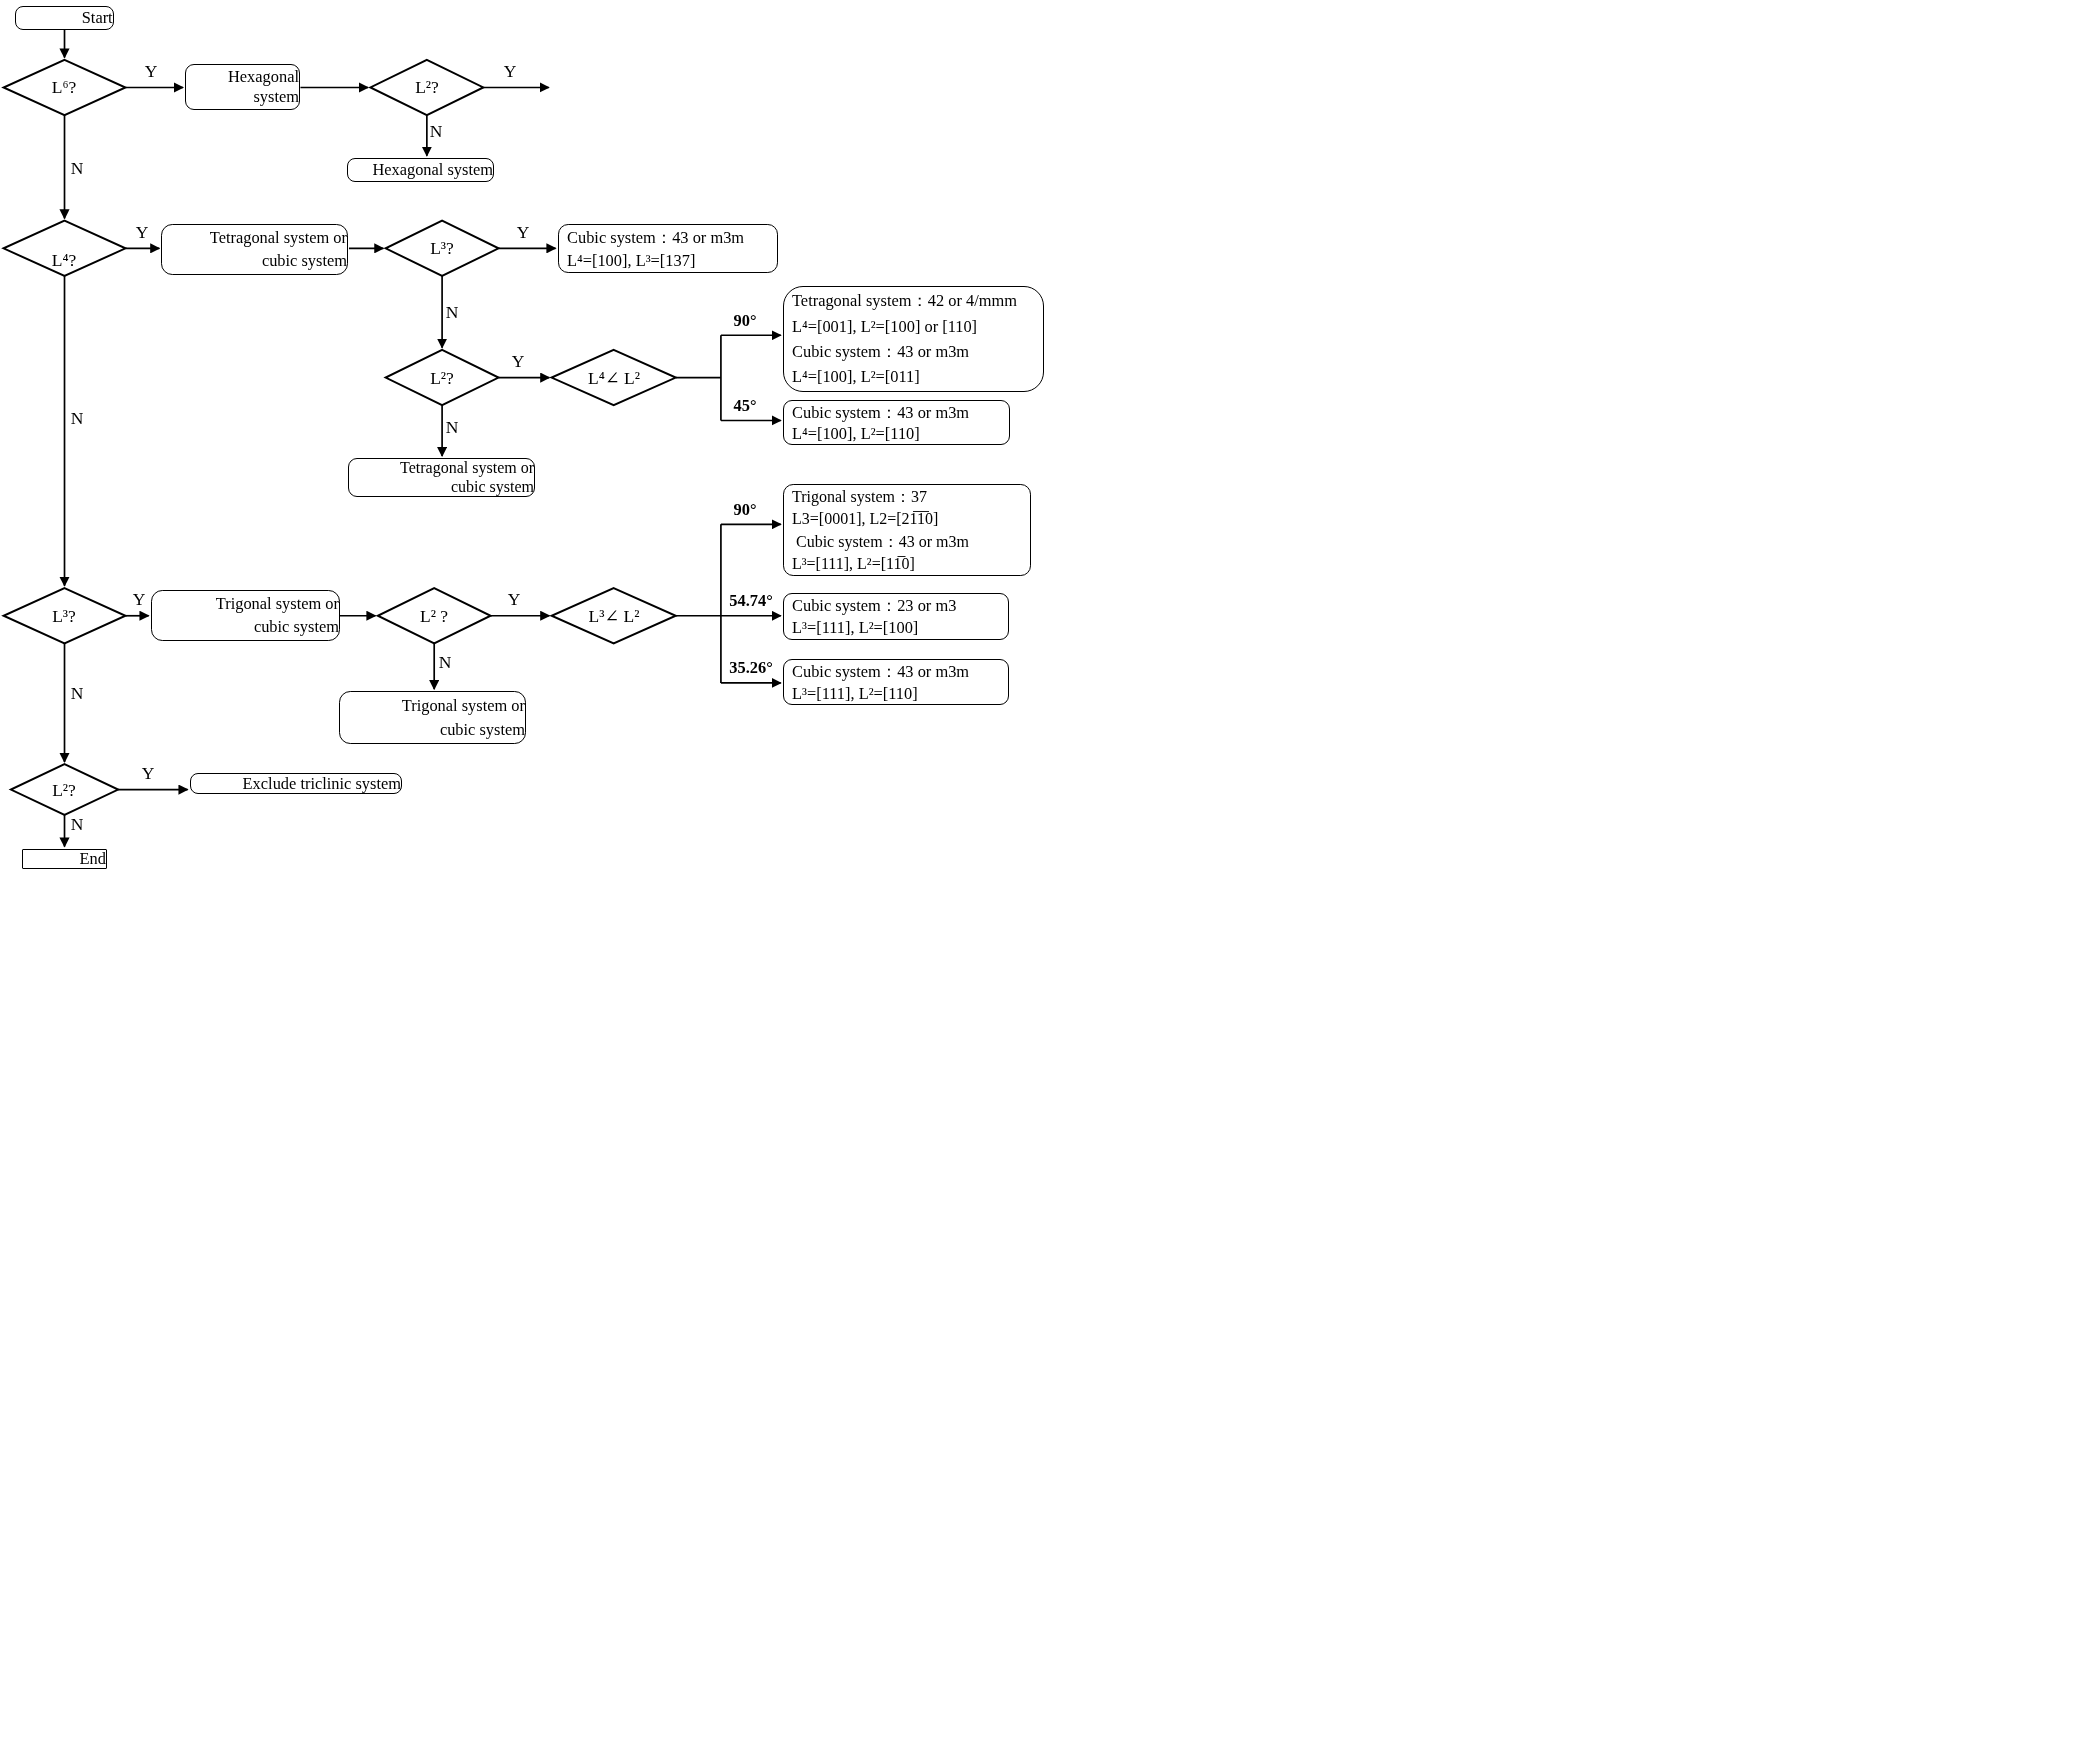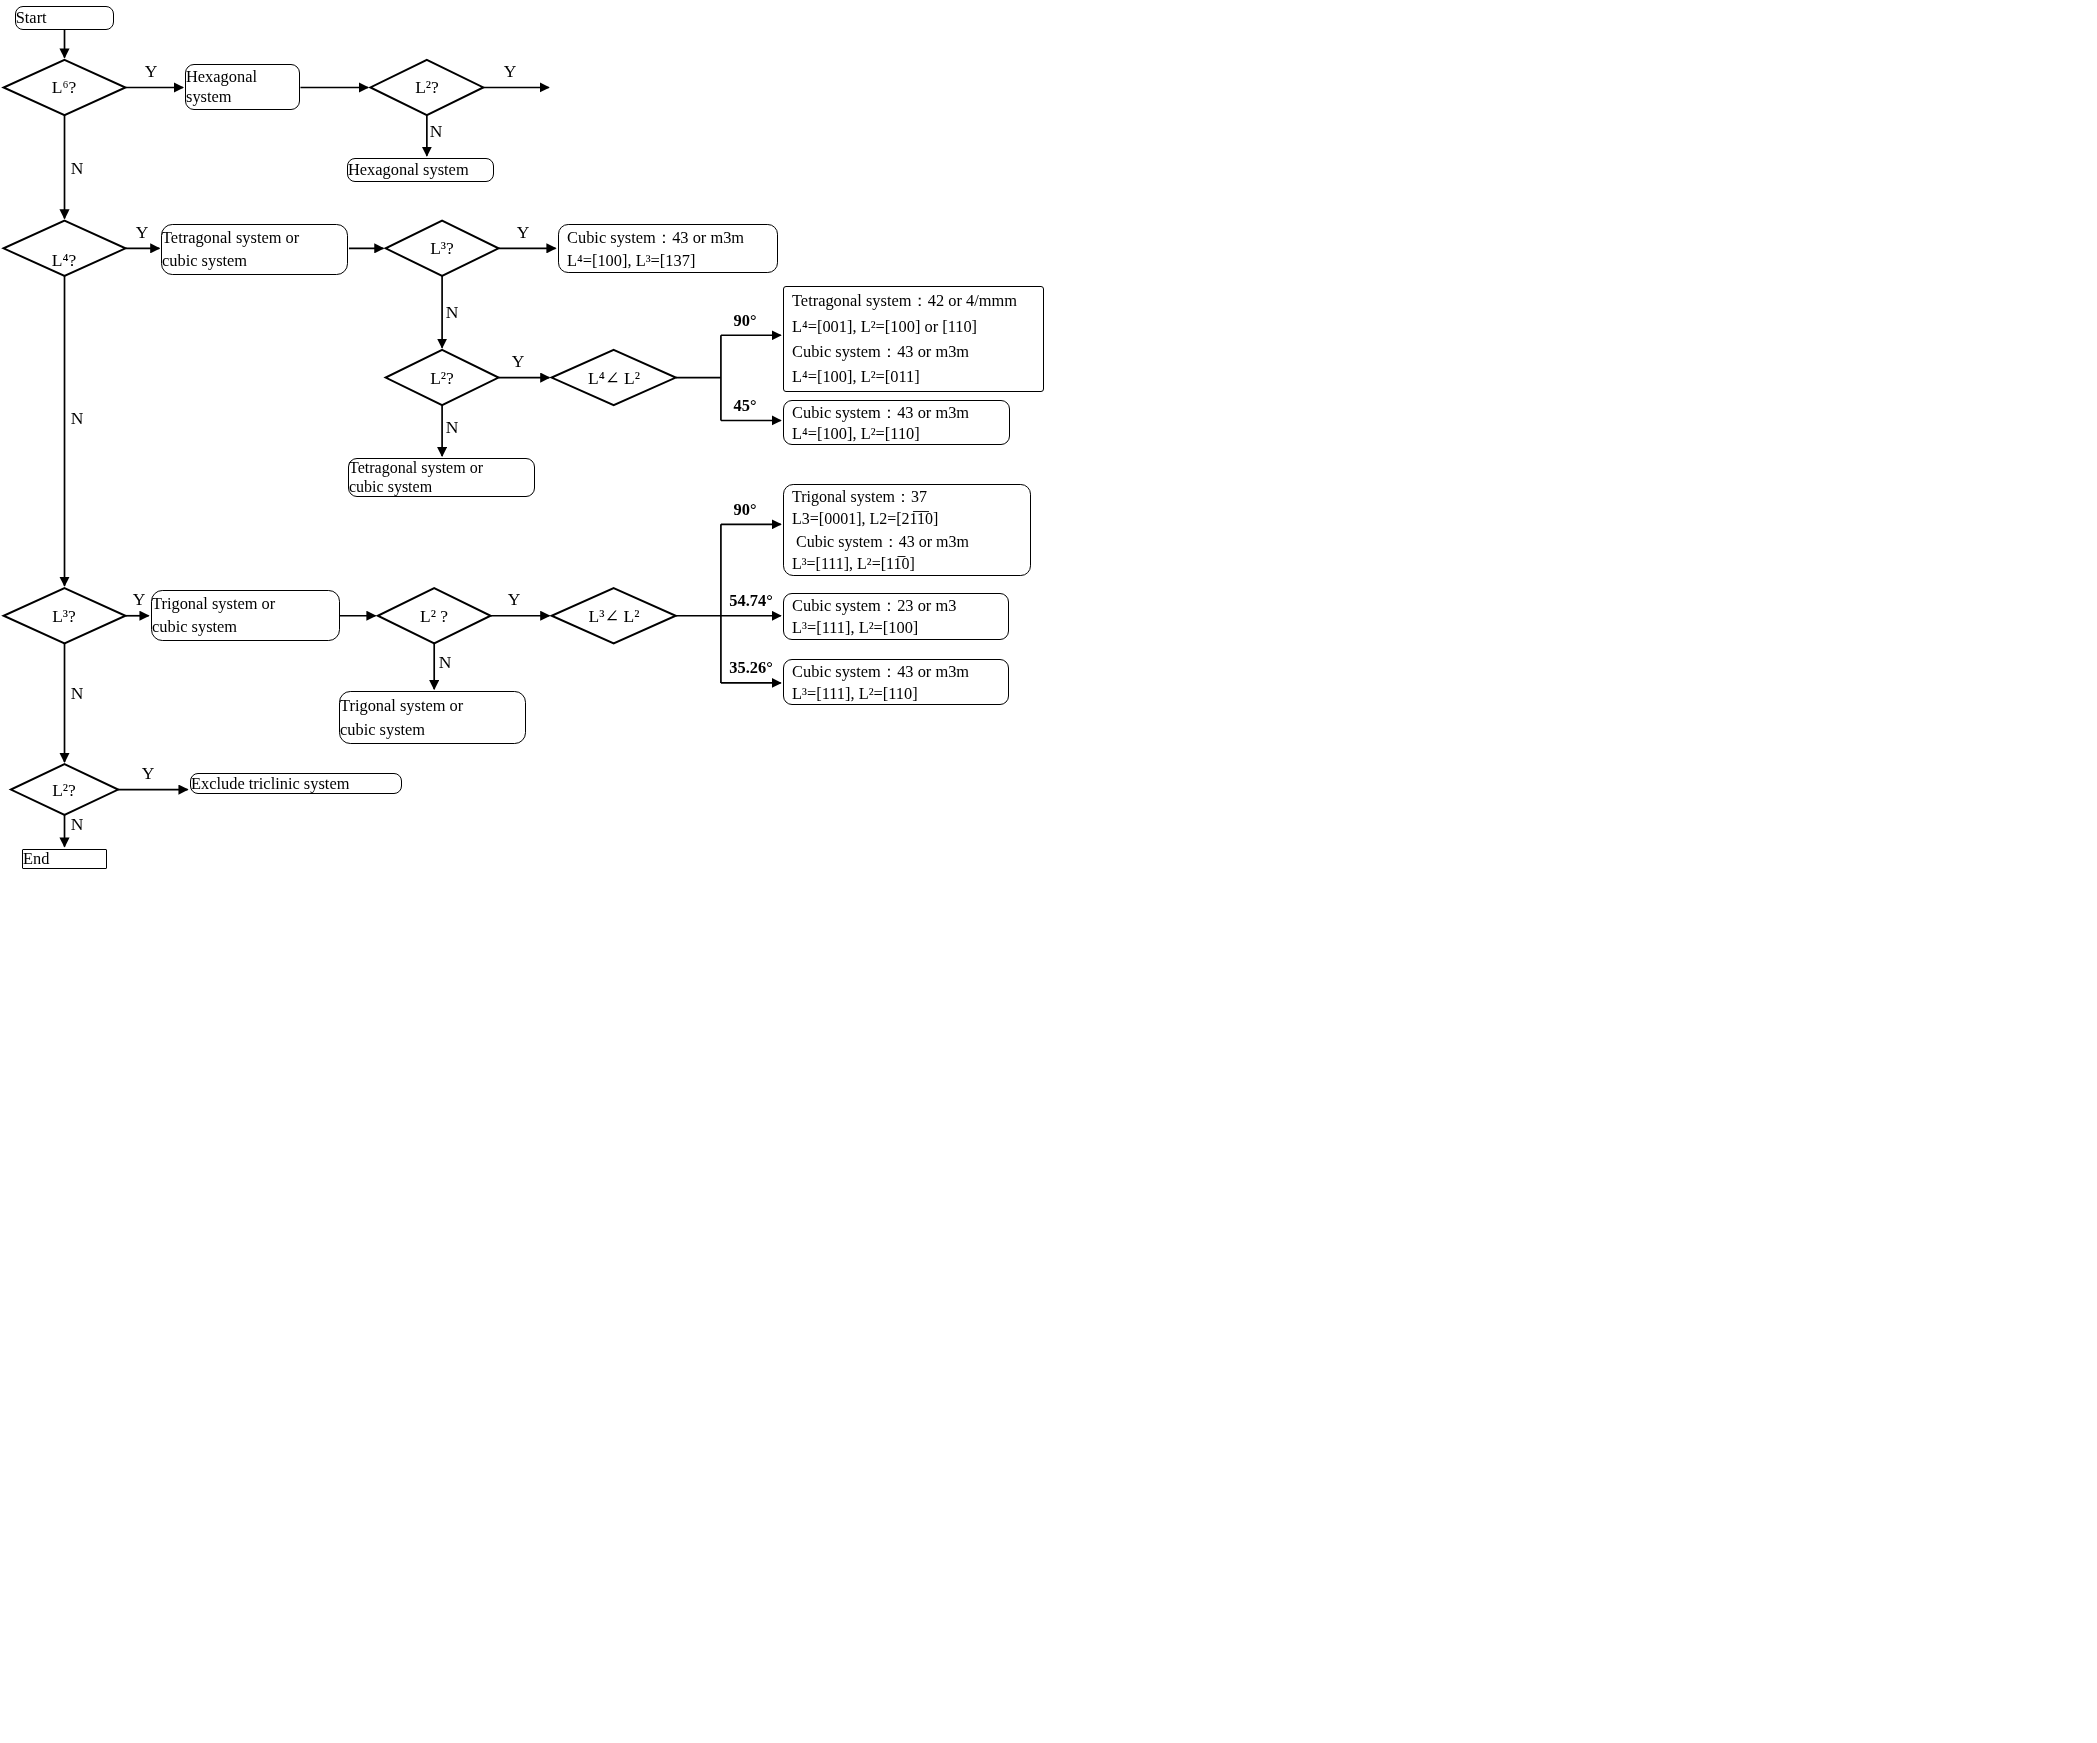--- a/index.html
+++ b/index.html
@@ -1,20 +1,20 @@
 <!DOCTYPE html>
 <html style="font-size:9px"><head>
 <meta charset="utf-8">
 <style>
   html,body{margin:0;padding:0;background:#fff}
   .canvas{position:relative;width:1049px;height:872px;background:#fff;
           font-family:"Liberation Serif","DejaVu Serif","DejaVu Sans",serif;color:#000}
   .wires{position:absolute;left:0;top:0;width:1049px;height:872px}
   .node{position:absolute;box-sizing:border-box;border:1.7px solid #000;background:#fff;
-        display:flex;flex-direction:column;align-items:flex-start;justify-content:center;
+        display:flex;flex-direction:column;align-items:flex-end;justify-content:center;
         text-align:center;font-size:16.4px;line-height:1.2}
   .node.left{align-items:flex-start;text-align:left;justify-content:flex-start}
   .line{white-space:pre}
   .lh44 .line{line-height:25px}
   .lh41 .line{line-height:23px}
   .lh45 .line{line-height:25.4px}
   .lh40 .line{line-height:22.6px}
   .lh39 .line{line-height:22px}
   .lh38 .line{line-height:21.4px}
   .lh33 .line{line-height:18.6px}
@@ -101,21 +101,21 @@
   <div class="node lh40" style="left:161px;top:224px;width:187px;height:51px;border-radius:11.3px">
     <div class="line">Tetragonal system or</div>
     <div class="line">cubic system</div>
   </div>
 
   <div class="node left lh41" style="left:558px;top:224px;width:220px;height:49px;border-radius:10.2px;padding:0.6px 4.5px 0 8px">
     <div class="line">Cubic system：43 or m3m</div>
     <div class="line">L⁴=[100], L³=[137]</div>
   </div>
 
-  <div class="node left lh45" style="left:783px;top:286px;width:261px;height:106px;border-radius:3px;padding:1.1px 4.5px 0 8px">
+  <div class="node left lh45" style="left:783px;top:286px;width:261px;height:106px;border-radius:20px;padding:1.1px 4.5px 0 8px">
     <div class="line">Tetragonal system：42 or 4/mmm</div>
     <div class="line">L⁴=[001], L²=[100] or [110]</div>
     <div class="line">Cubic system：43 or m3m</div>
     <div class="line">L⁴=[100], L²=[011]</div>
   </div>
 
   <div class="node left lh38" style="left:783px;top:400px;width:227px;height:45px;border-radius:9px;padding:0.6px 4.5px 0 8px">
     <div class="line">Cubic system：43 or m3m</div>
     <div class="line">L⁴=[100], L²=[110]</div>
   </div>

